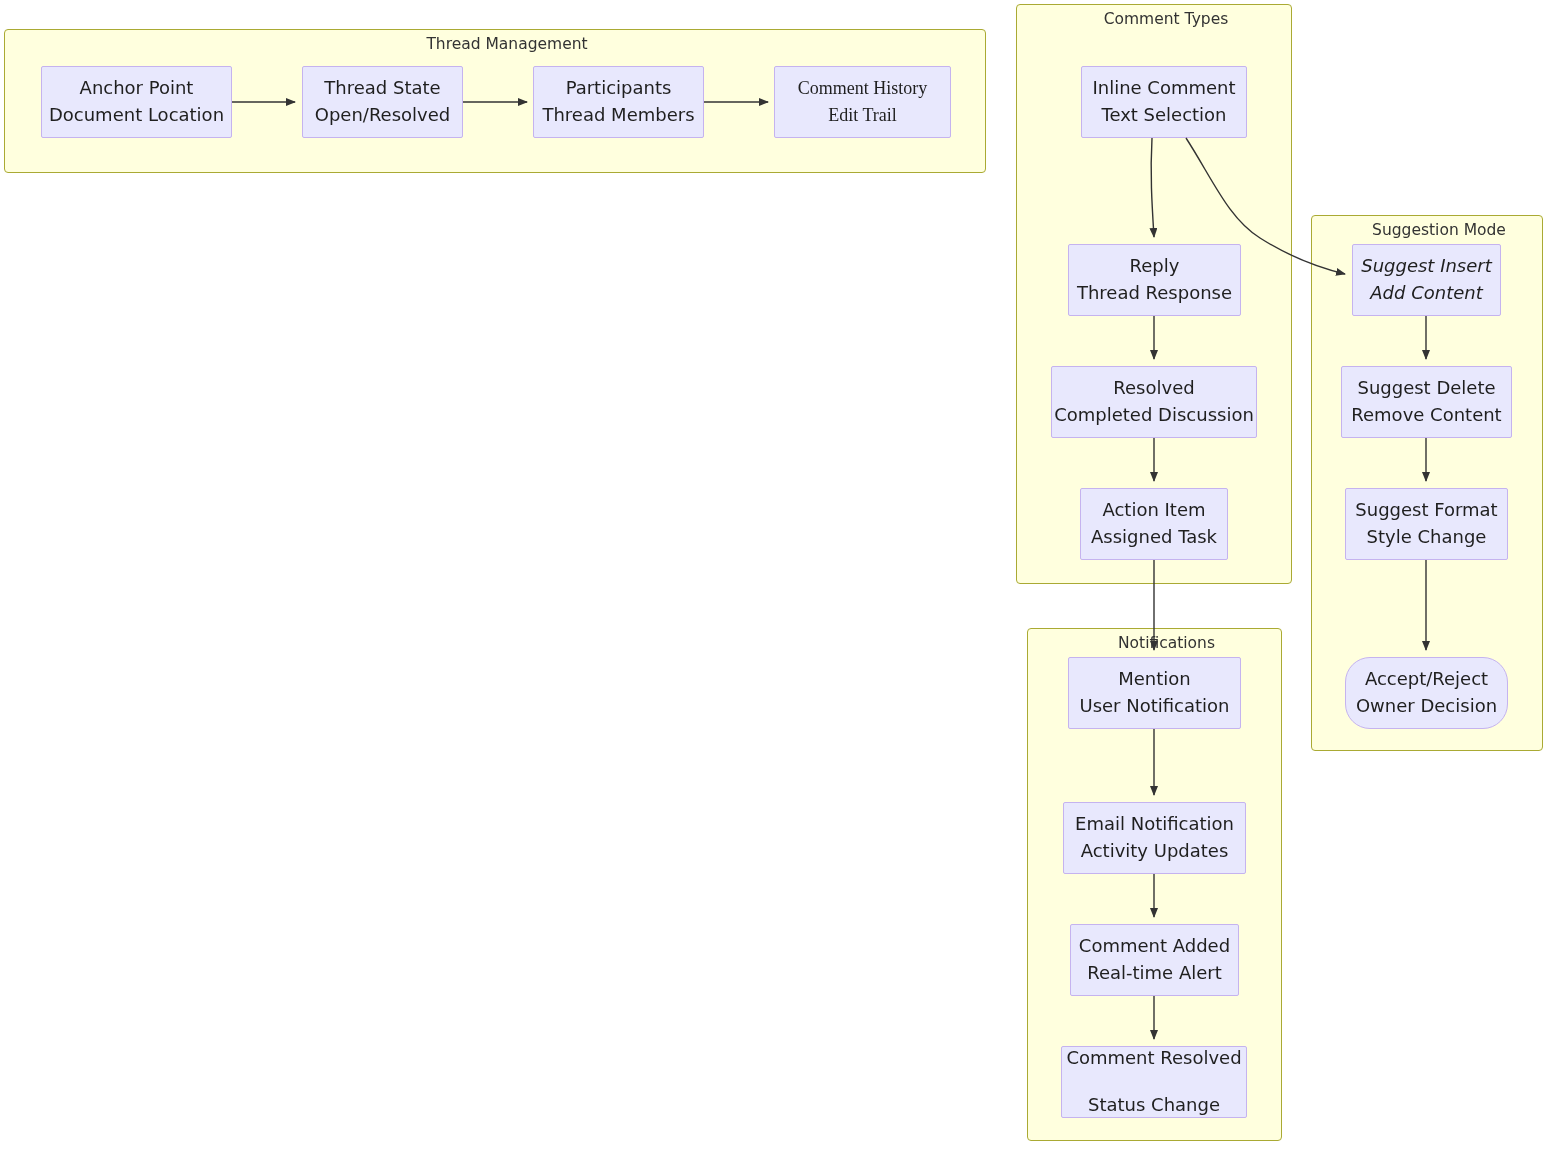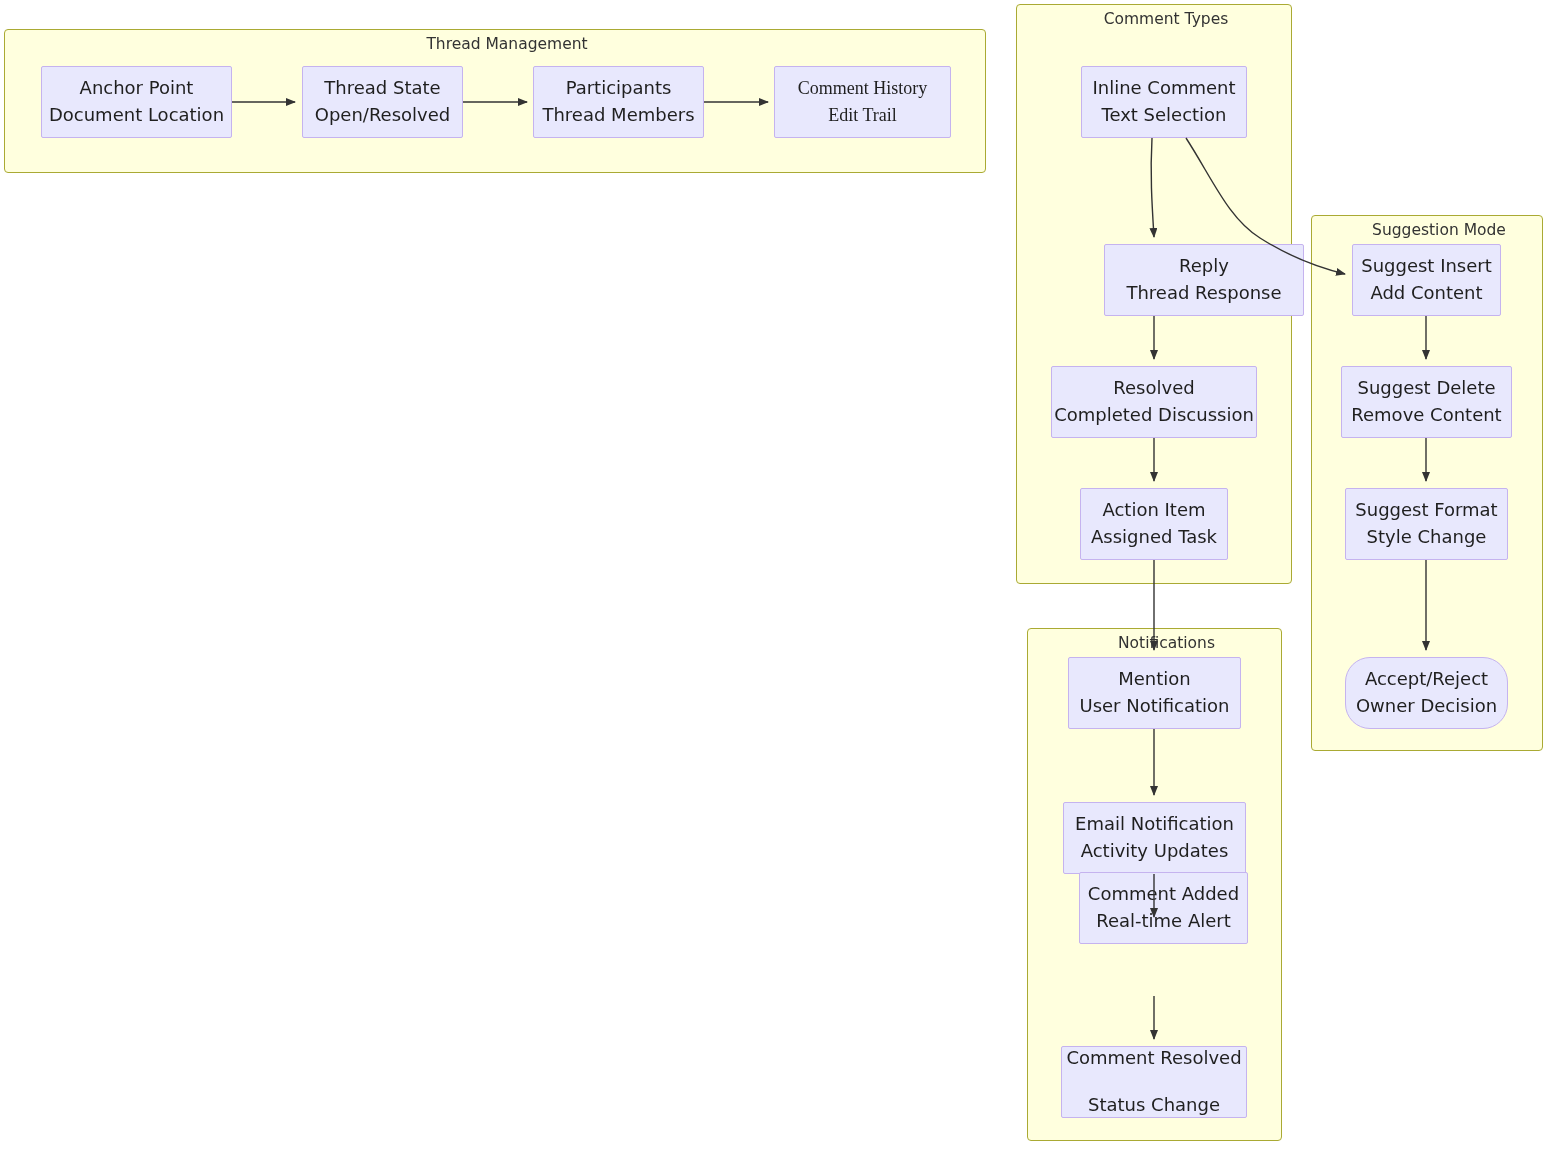--- a/index.html
+++ b/index.html
@@ -123,34 +123,34 @@
   </div>
   <div class="node" style="left: 774px; top: 66px; width: 177px; height: 72px; font-family: Liberation Serif, serif;">
     <div class="node-line">Comment History</div>
     <div class="node-line">Edit Trail</div>
   </div>
 
   <div class="node" style="left: 1081px; top: 66px; width: 166px; height: 72px;">
     <div class="node-line">Inline Comment</div>
     <div class="node-line">Text Selection</div>
   </div>
-  <div class="node" style="left: 1104px; top: 244px; width: 200px; height: 72px;">
+  <div class="node" style="left: 1068px; top: 244px; width: 173px; height: 72px;">
     <div class="node-line">Reply</div>
     <div class="node-line">Thread Response</div>
   </div>
   <div class="node" style="left: 1051px; top: 366px; width: 206px; height: 72px;">
     <div class="node-line">Resolved</div>
     <div class="node-line">Completed Discussion</div>
   </div>
   <div class="node" style="left: 1080px; top: 488px; width: 148px; height: 72px;">
     <div class="node-line">Action Item</div>
     <div class="node-line">Assigned Task</div>
   </div>
 
-  <div class="node" style="left: 1352px; top: 244px; width: 149px; height: 72px;">
+  <div class="node" style="left: 1352px; top: 244px; width: 149px; height: 72px; font-style: italic;">
     <div class="node-line">Suggest Insert</div>
     <div class="node-line">Add Content</div>
   </div>
   <div class="node" style="left: 1341px; top: 366px; width: 171px; height: 72px;">
     <div class="node-line">Suggest Delete</div>
     <div class="node-line">Remove Content</div>
   </div>
   <div class="node" style="left: 1345px; top: 488px; width: 163px; height: 72px; align-items: center;">
     <div class="node-line">Suggest Format</div>
     <div class="node-line">Style Change</div>
@@ -161,21 +161,21 @@
   </div>
 
   <div class="node" style="left: 1068px; top: 657px; width: 173px; height: 72px;">
     <div class="node-line">Mention</div>
     <div class="node-line">User Notification</div>
   </div>
   <div class="node" style="left: 1063px; top: 802px; width: 183px; height: 72px;">
     <div class="node-line">Email Notification</div>
     <div class="node-line">Activity Updates</div>
   </div>
-  <div class="node" style="left: 1070px; top: 872px; width: 169px; height: 72px; margin-left: 9px;">
+  <div class="node" style="left: 1070px; top: 924px; width: 169px; height: 72px;">
     <div class="node-line">Comment Added</div>
     <div class="node-line">Real-time Alert</div>
   </div>
   <div class="node" style="left: 1061px; top: 1046px; width: 186px; height: 72px; gap: 20px;">
     <div class="node-line">Comment Resolved</div>
     <div class="node-line">Status Change</div>
   </div>
 
 </div>
 

